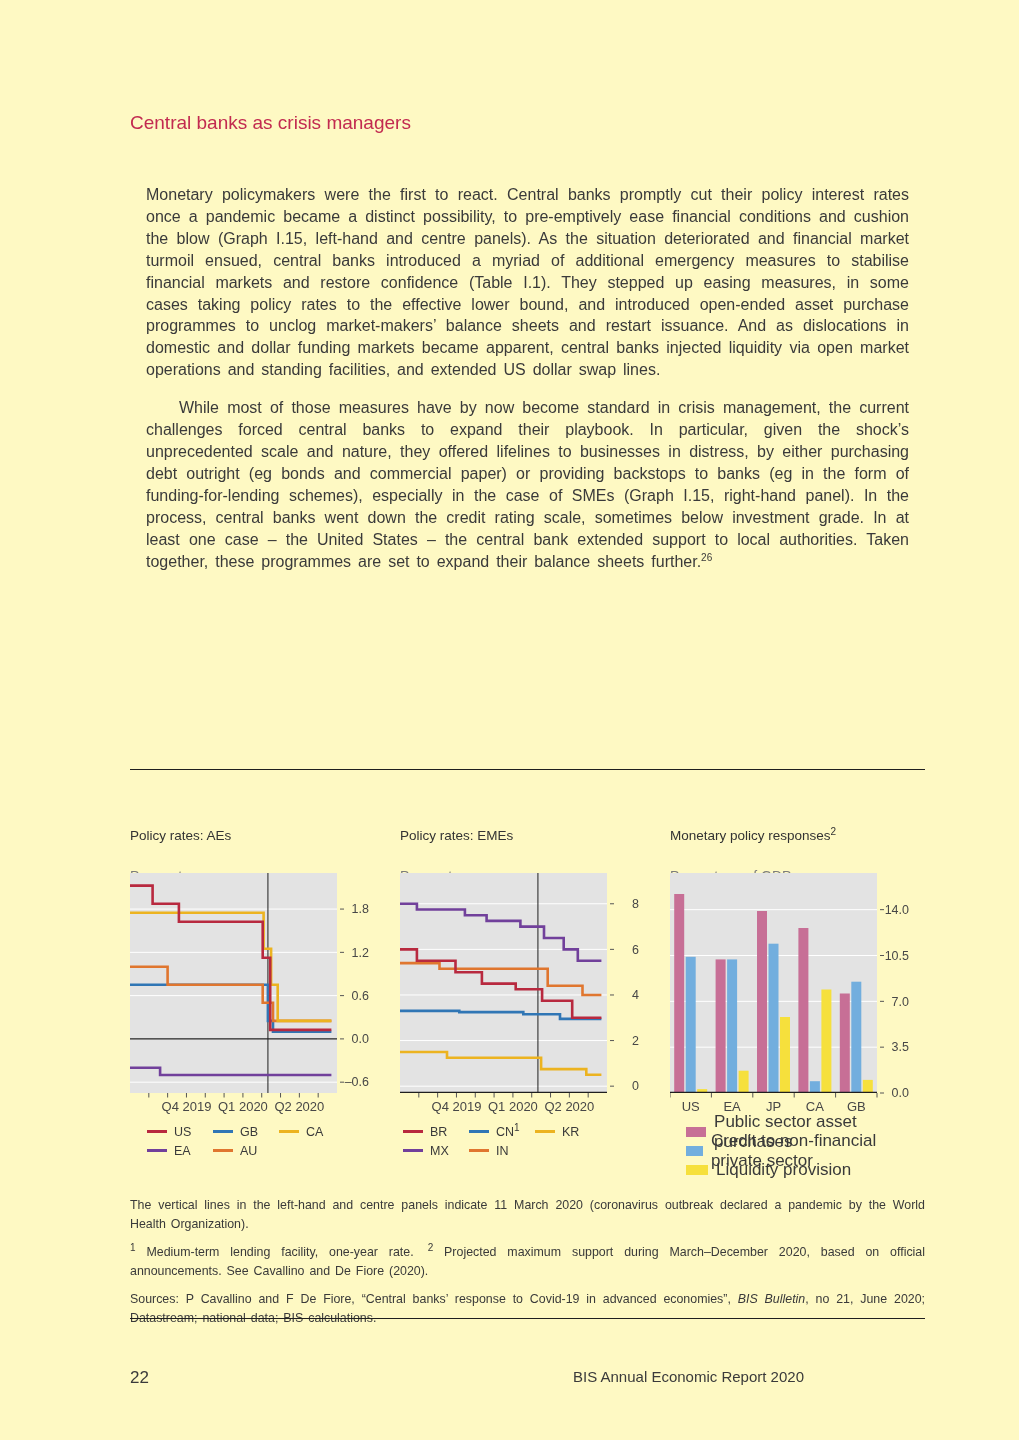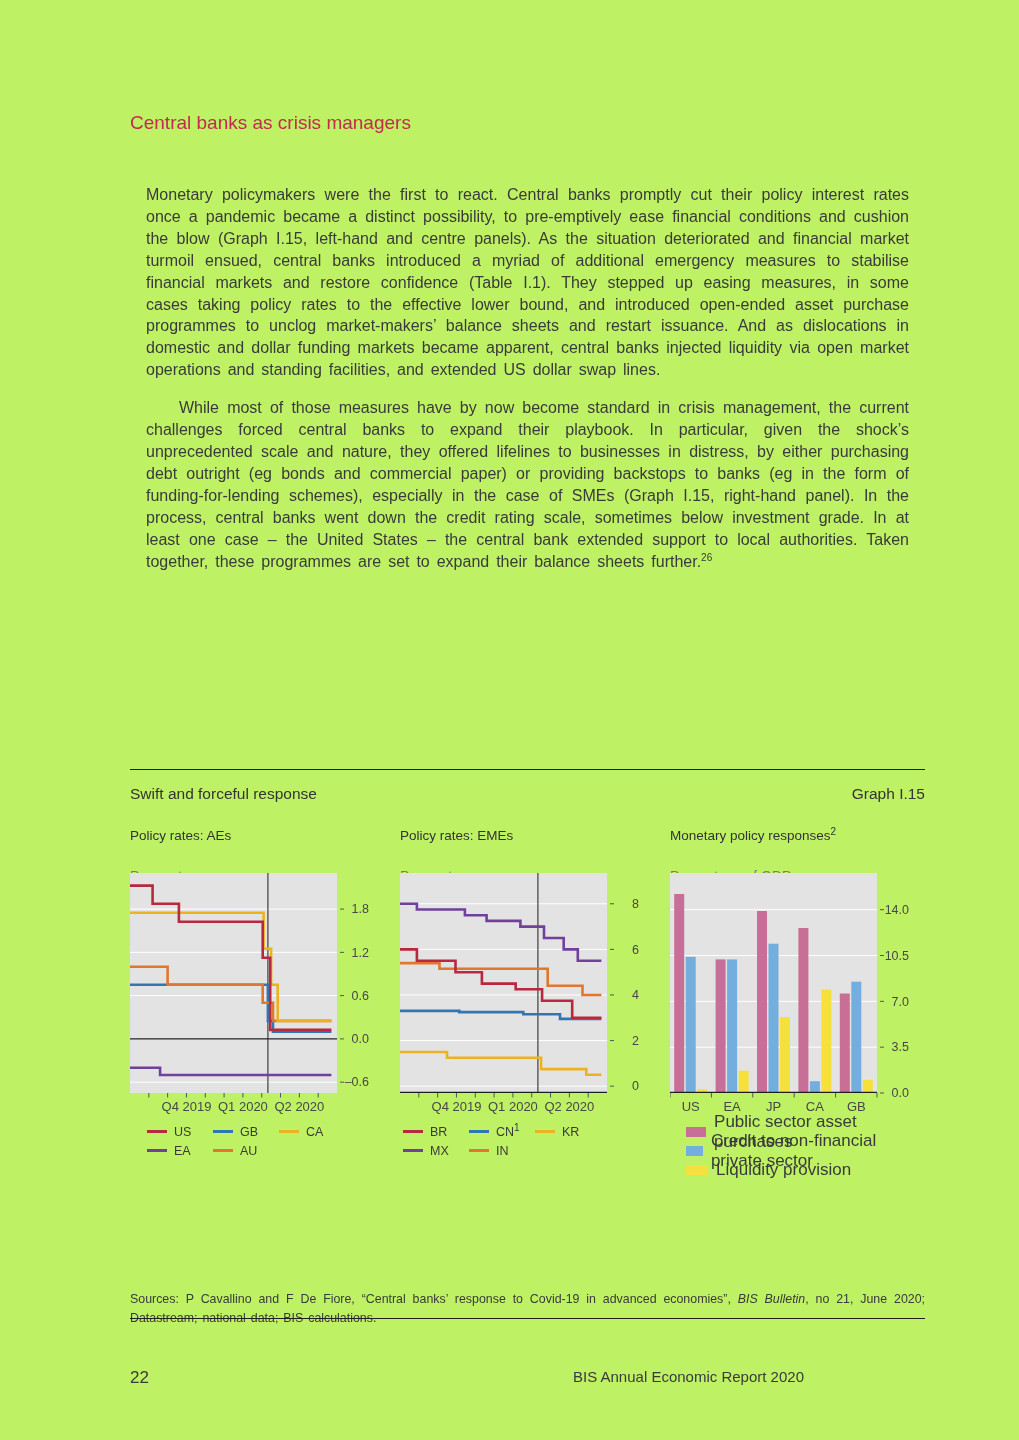--- a/index.html
+++ b/index.html
@@ -1,16 +1,16 @@
 <!DOCTYPE html>
 <html><head>
 <meta charset="utf-8">
 <style>
   html,body{margin:0;padding:0;background:#ffffff;}
-  .page{position:relative;width:1019px;height:1440px;background:#bef264;overflow:hidden;
+  .page{position:relative;width:1019px;height:1440px;background:#fef9c3;overflow:hidden;
         font-family:"Liberation Sans",sans-serif;color:#3a3a3a;}
   .heading{position:absolute;left:130px;top:112px;margin:0;font-size:19px;font-weight:400;color:#c22a50;}
   #paragraphs{position:absolute;left:130px;top:168px;width:795px;font-size:16px;line-height:21.9px;
               text-align:justify;word-spacing:2.5px;}
   #paragraphs p{margin:16px;}
   #paragraphs p.indent{text-indent:33px;}
   sup{font-size:10px;line-height:0;}
   .rule{position:absolute;left:130px;width:795px;height:1px;background:#1f1f1f;}
   .rule-top{top:769px;}
   .rule-bottom{top:1318px;}
@@ -46,24 +46,20 @@
 
   <h1 class="heading">Central banks as crisis managers</h1>
 
   <div id="paragraphs">
       <p>Monetary policymakers were the first to react. Central banks promptly cut their policy interest rates once a pandemic became a distinct possibility, to pre-emptively ease financial conditions and cushion the blow (Graph I.15, left-hand and centre panels). As the situation deteriorated and financial market turmoil ensued, central banks introduced a myriad of additional emergency measures to stabilise financial markets and restore confidence (Table I.1). They stepped up easing measures, in some cases taking policy rates to the effective lower bound, and introduced open-ended asset purchase programmes to unclog market-makers’ balance sheets and restart issuance. And as dislocations in domestic and dollar funding markets became apparent, central banks injected liquidity via open market operations and standing facilities, and extended US dollar swap lines.</p>
       <p class="indent">While most of those measures have by now become standard in crisis management, the current challenges forced central banks to expand their playbook. In particular, given the shock’s unprecedented scale and nature, they offered lifelines to businesses in distress, by either purchasing debt outright (eg bonds and commercial paper) or providing backstops to banks (eg in the form of funding-for-lending schemes), especially in the case of SMEs (Graph I.15, right-hand panel). In the process, central banks went down the credit rating scale, sometimes below investment grade. In at least one case – the United States – the central bank extended support to local authorities. Taken together, these programmes are set to expand their balance sheets further.<sup>26</sup></p>
     </div>
 
   <div class="rule rule-top"></div>
 
-  <div class="graph-title-row">
-    <span>Swift and forceful response</span>
-    <span>Graph I.15</span>
-  </div>
 
   <div class="panel p0">
     <div class="panel-title"><span>Policy rates: AEs</span><sup></sup></div>
     <div class="panel-unit">Per cent</div>
     <svg class="chart" width="250" height="245" viewBox="0 0 250 245">
         <rect x="0" y="0" width="207" height="220" fill="#e3e3e3"></rect>
         <line x1="0" x2="207" y1="36.06557377049179" y2="36.06557377049179" stroke="#ffffff" stroke-width="1"></line>
         <line x1="210" x2="214" y1="36.06557377049179" y2="36.06557377049179" stroke="#555555" stroke-width="1"></line>
         <text x="239" y="40.365573770491785" text-anchor="end" font-size="12.5">1.8</text>
         <line x1="0" x2="207" y1="79.34426229508196" y2="79.34426229508196" stroke="#ffffff" stroke-width="1"></line>
@@ -244,20 +240,22 @@
           <span class="sw" style="background: rgb(114, 174, 222);"></span>
           <span>Credit to non-financial private sector</span>
         </div>
         <div class="row">
           <span class="sw" style="background: rgb(246, 224, 60);"></span>
           <span>Liquidity provision</span>
         </div>
       </div>
   </div>
 
+  <p class="fn" id="fn-main">The vertical lines in the left-hand and centre panels indicate 11 March 2020 (coronavirus outbreak declared a pandemic by the World Health Organization).</p>
+  <p class="fn" id="fn-sups"><sup>1</sup> Medium-term lending facility, one-year rate.<span class="fn-gap"></span><sup>2</sup> Projected maximum support during March–December 2020, based on official announcements. See Cavallino and De Fiore (2020).</p>
   <p class="fn" id="fn-sources">Sources: P Cavallino and F De Fiore, “Central banks’ response to Covid-19 in advanced economies”, <i>BIS Bulletin</i>, no 21, June 2020; Datastream; national data; BIS calculations.</p>
 
   <div class="rule rule-bottom"></div>
 
   <span class="footer-page">22</span>
   <span class="footer-title">BIS Annual Economic Report 2020</span>
 
 </div>
 
 </body></html>

